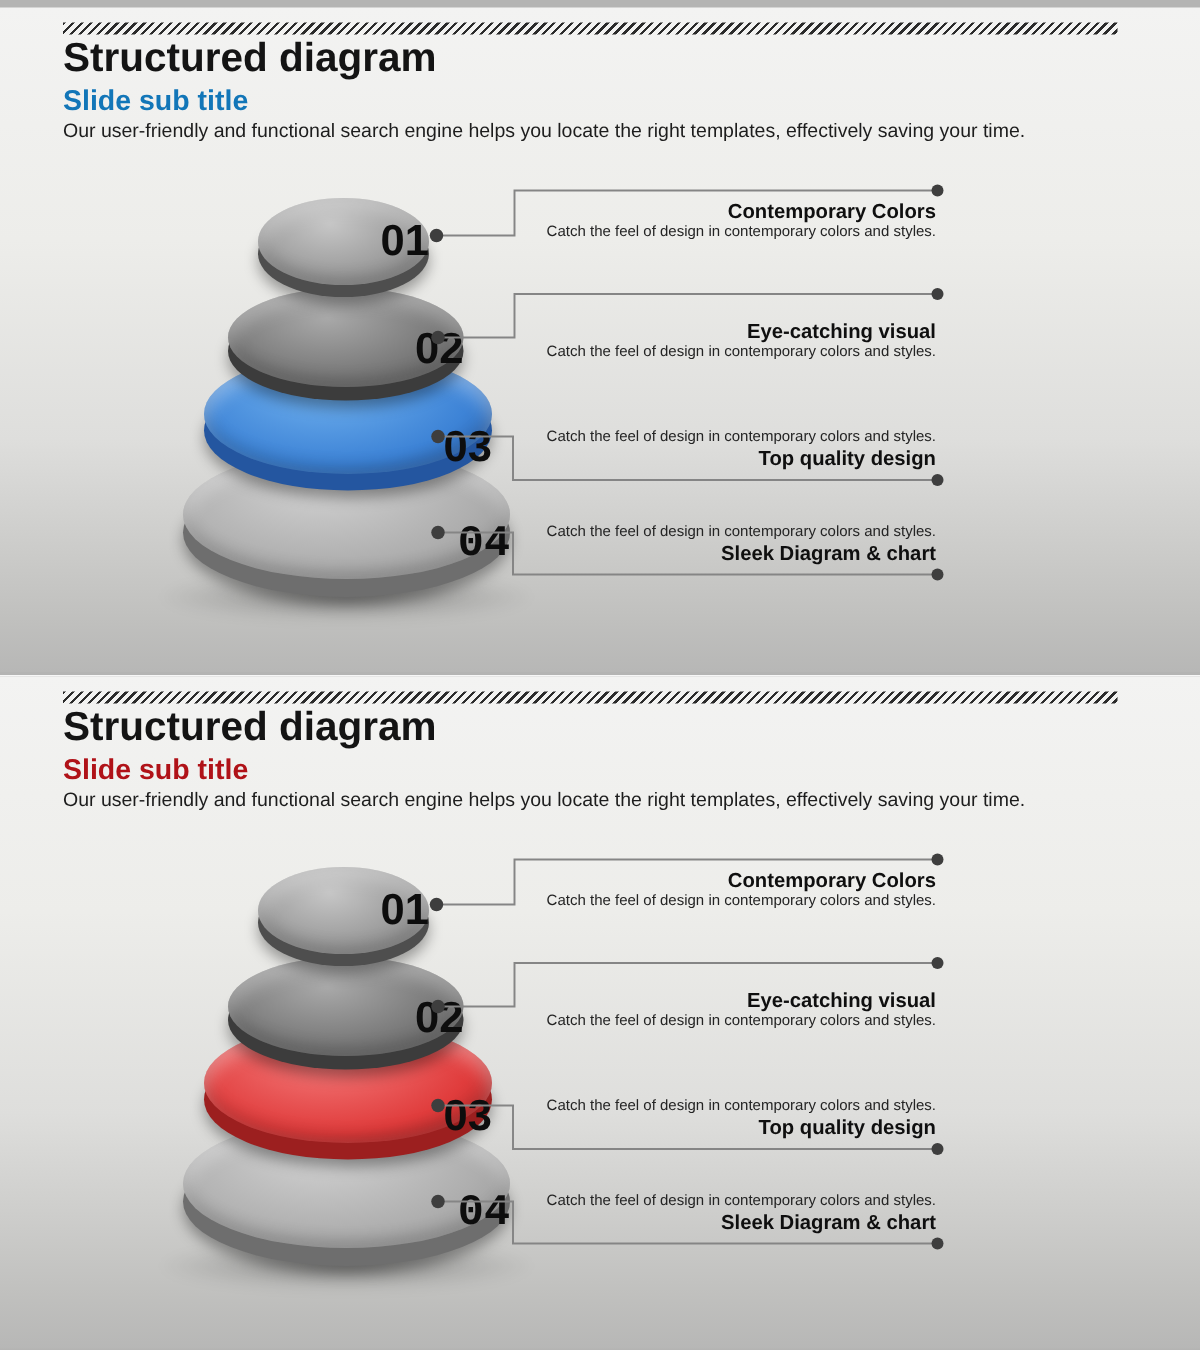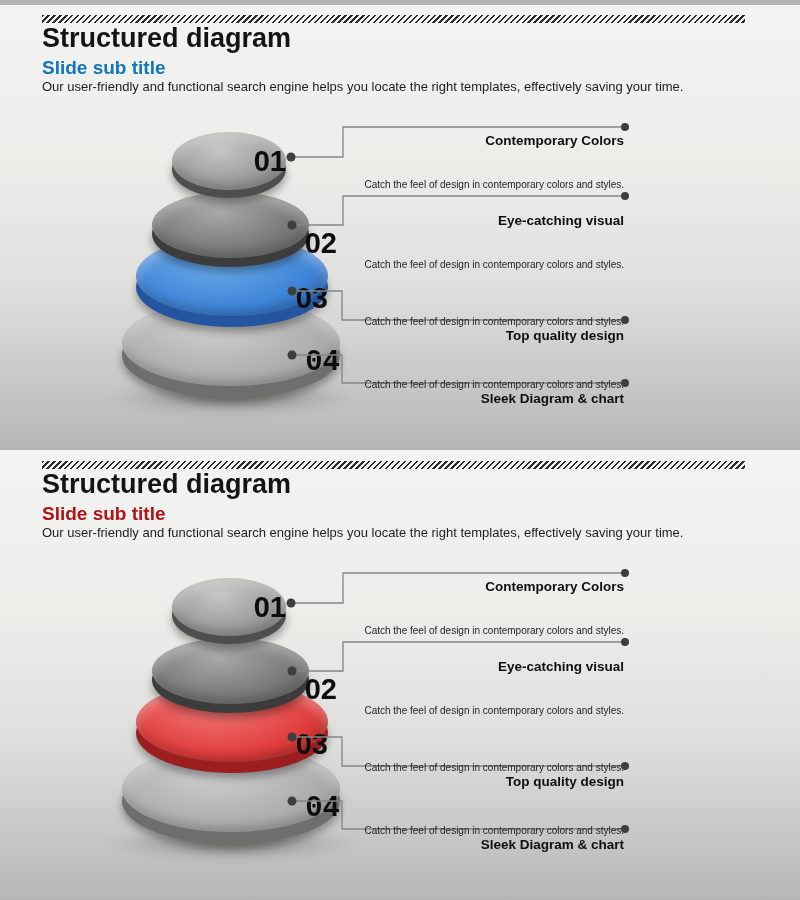--- a/index.html
+++ b/index.html
@@ -41,21 +41,21 @@
   }
   .d1{left:172px;top:127px;width:114px;--eh:58px;--off:8px;z-index:24;}
   .d2{left:152px;top:187px;width:157px;--eh:66px;--off:9px;z-index:23;}
   .d3{left:136px;top:231px;width:192px;--eh:80px;--off:11px;z-index:22;}
   .d4{left:122px;top:295px;width:218px;--eh:86px;--off:12px;z-index:21;}
   .d1 .rim{background:#4e4e4e;}
   .d1 .face{background:radial-gradient(ellipse at 42% 30%,#c6c6c6 0%,#9a9a9a 60%,#7e7e7e 100%);}
   .d1 .num{top:13px;}
   .d2 .rim{background:#3c3c3c;}
   .d2 .face{background:radial-gradient(ellipse at 42% 30%,#a9a9a9 0%,#787878 60%,#5c5c5c 100%);}
-  .d2 .num{top:35px;padding-left:28px;}
+  .d2 .num{top:25px;}
   .d3 .rim{background:var(--a-deep);}
   .d3 .face{background:radial-gradient(ellipse at 42% 30%,var(--a-light) 0%,var(--a-mid) 62%,var(--a-deep) 100%);}
   .d3 .num{top:46px;}
   .d4 .rim{background:#6e6e6e;}
   .d4 .face{background:radial-gradient(ellipse at 42% 30%,#d0d0d0 0%,#aeaeae 60%,#8f8f8f 100%);}
   .d4 .num{top:46px;font-family:Liberation Mono, monospace;}
   .ground-shadow{
     position:absolute;left:104px;top:376px;width:254px;height:34px;border-radius:50%;
     background:radial-gradient(ellipse,rgba(0,0,0,0.28) 0%,rgba(0,0,0,0) 70%);
     filter:blur(4px);z-index:20;
@@ -63,21 +63,21 @@
   
   .connectors{position:absolute;left:0;top:0;width:800px;height:450px;z-index:30;pointer-events:none;}
   .connectors path{fill:none;stroke:#858585;stroke-width:1.3;}
   .connectors circle{fill:#3e3e3e;}
   
   .callout{
     position:absolute;width:320px;text-align:right;z-index:31;
   }
   .callout{right:176px;text-align:right;}
   .co-title{font-size:13.5px;font-weight:bold;color:#0f0f0f;line-height:16px;display:block;}
-  .co-text{font-size:10px;color:#242424;line-height:12px;display:block;margin-top:30px;}
+  .co-text{font-size:10px;color:#242424;line-height:12px;display:block;}
   .co-1{top:128px;} .co-2{top:208px;} .co-3{top:281px;} .co-4{top:344px;}
 </style>
 </head>
 <body>
 
 <section class="slide slide-1" style="--a-light: #6fb0ee; --a-mid: #3d83d6; --a-deep: #2456a0;">
   <div class="hatch"></div>
   <h1 class="title">Structured diagram</h1>
   <h2 class="subtitle" style="color: rgb(18, 118, 184);">Slide sub title</h2>
   <p class="desc">Our user-friendly and functional search engine helps you locate the right templates, effectively saving your time.</p>

